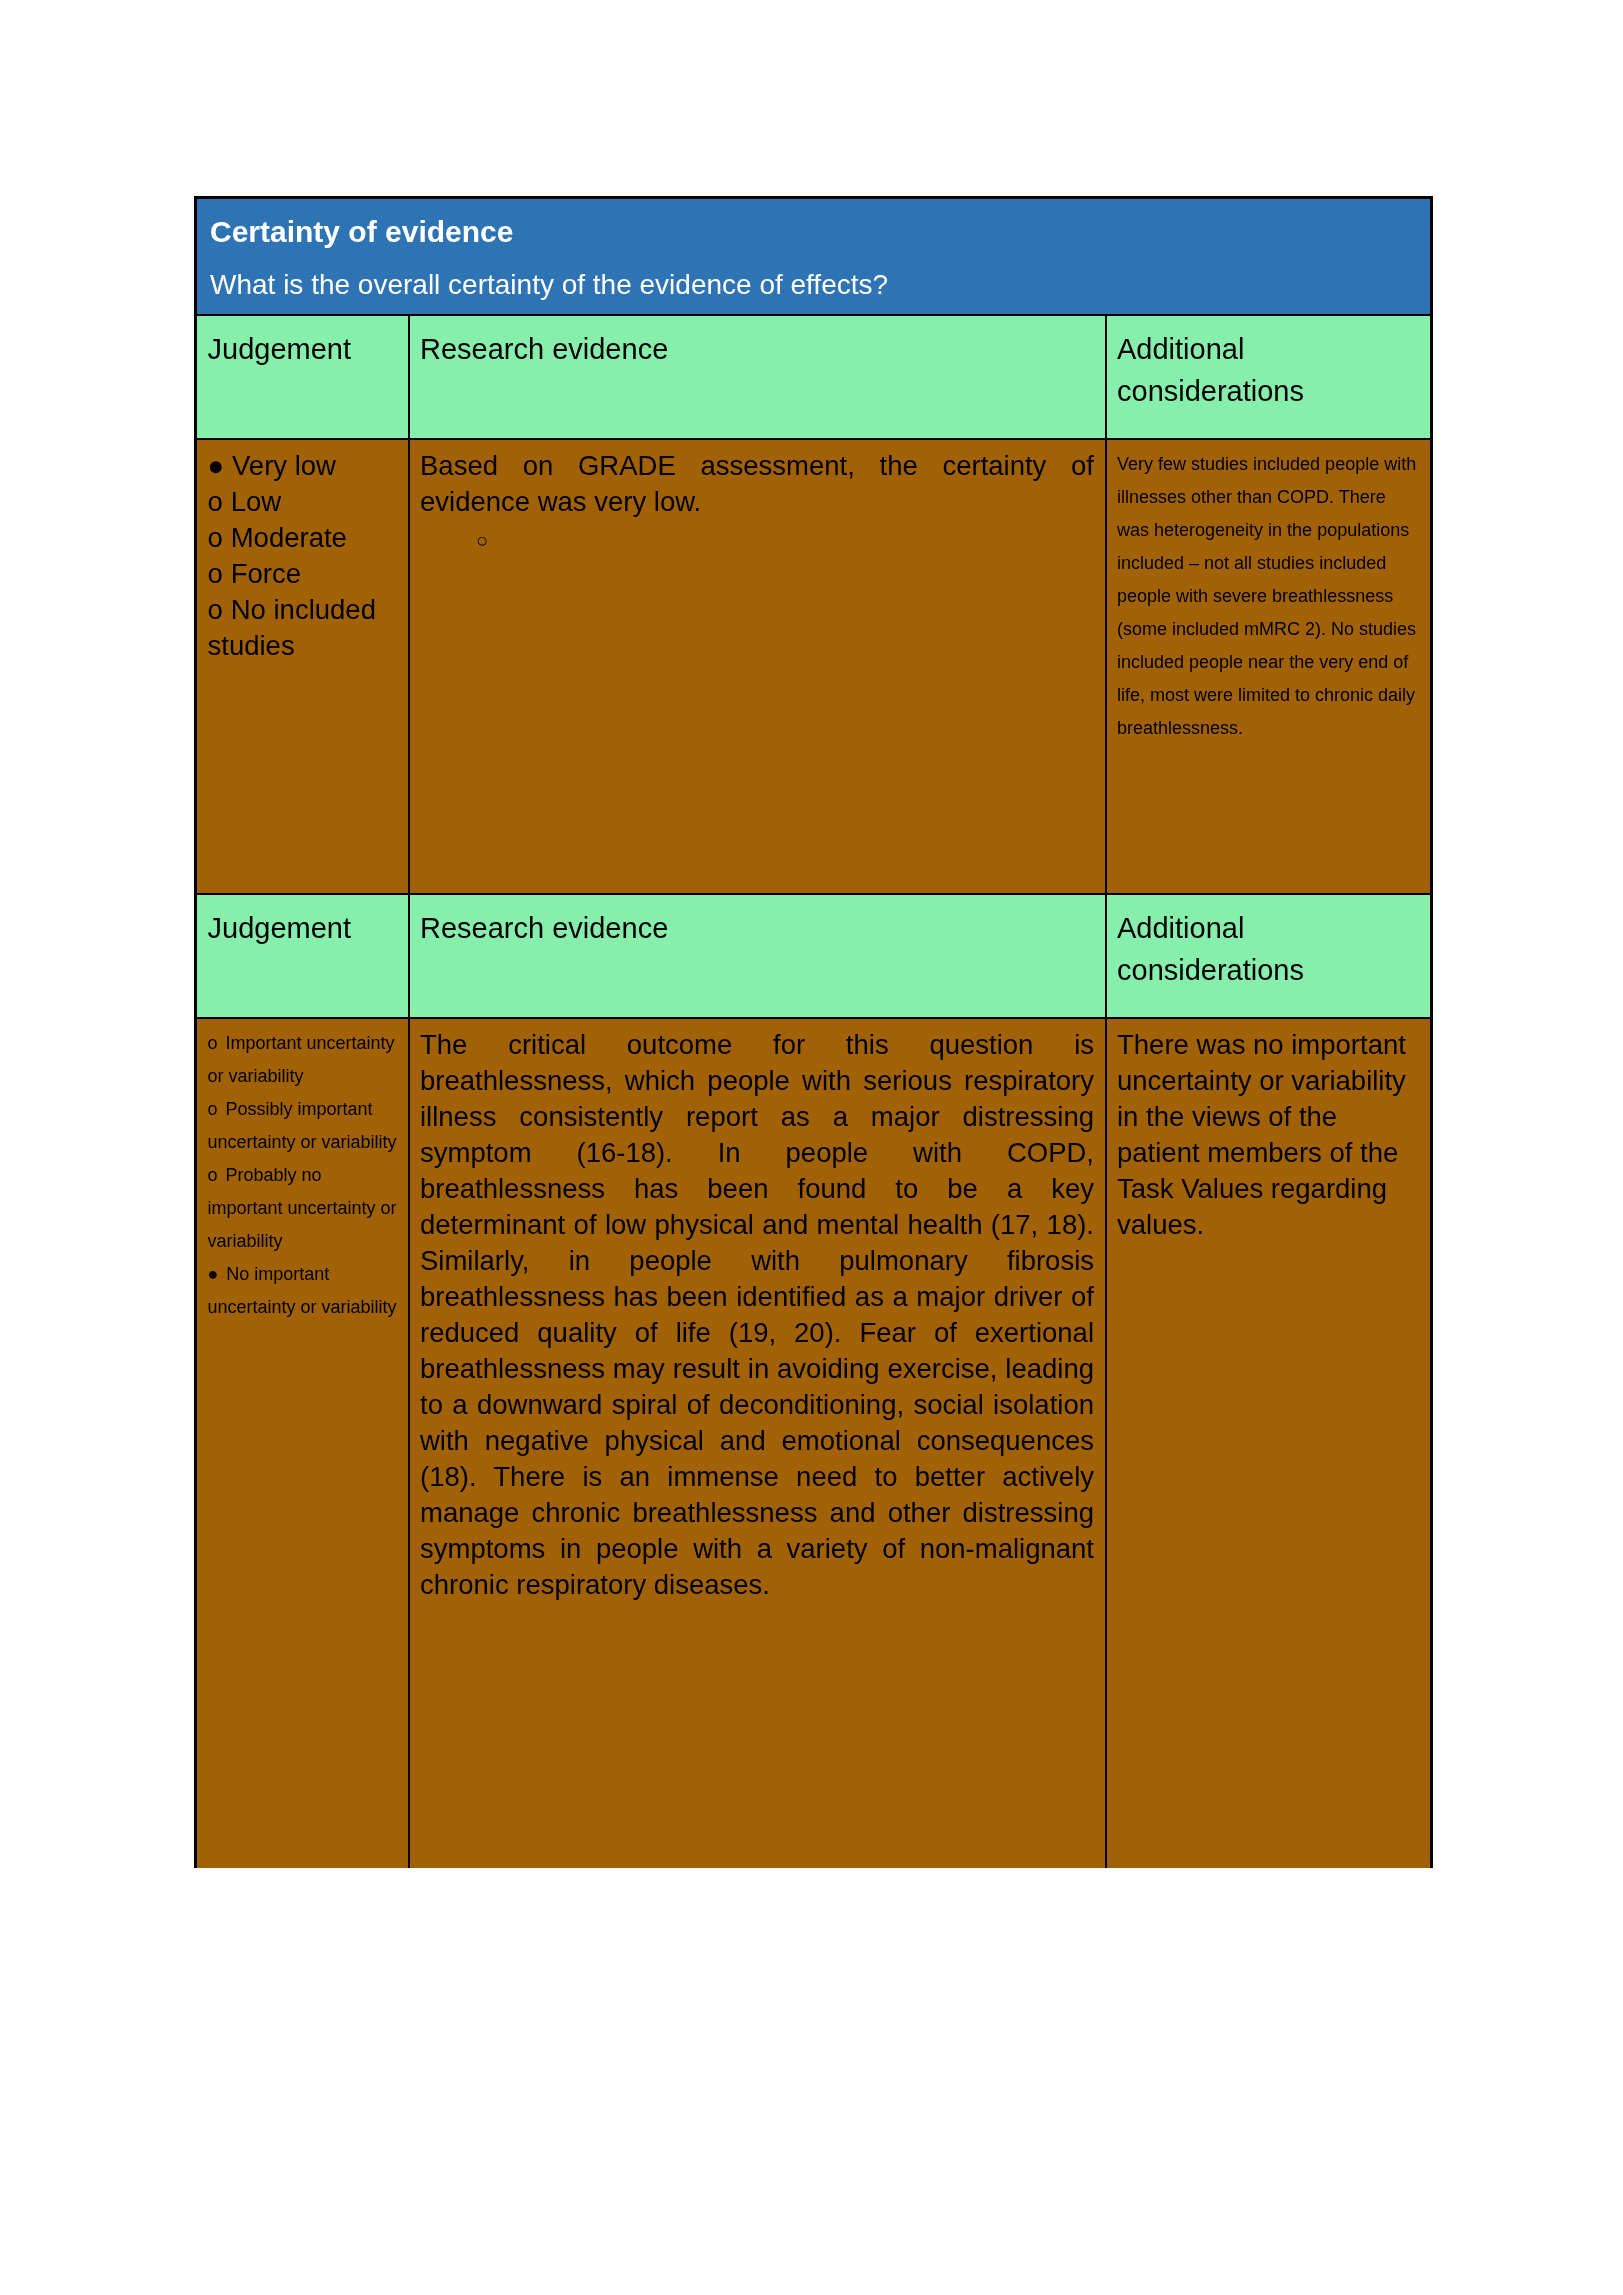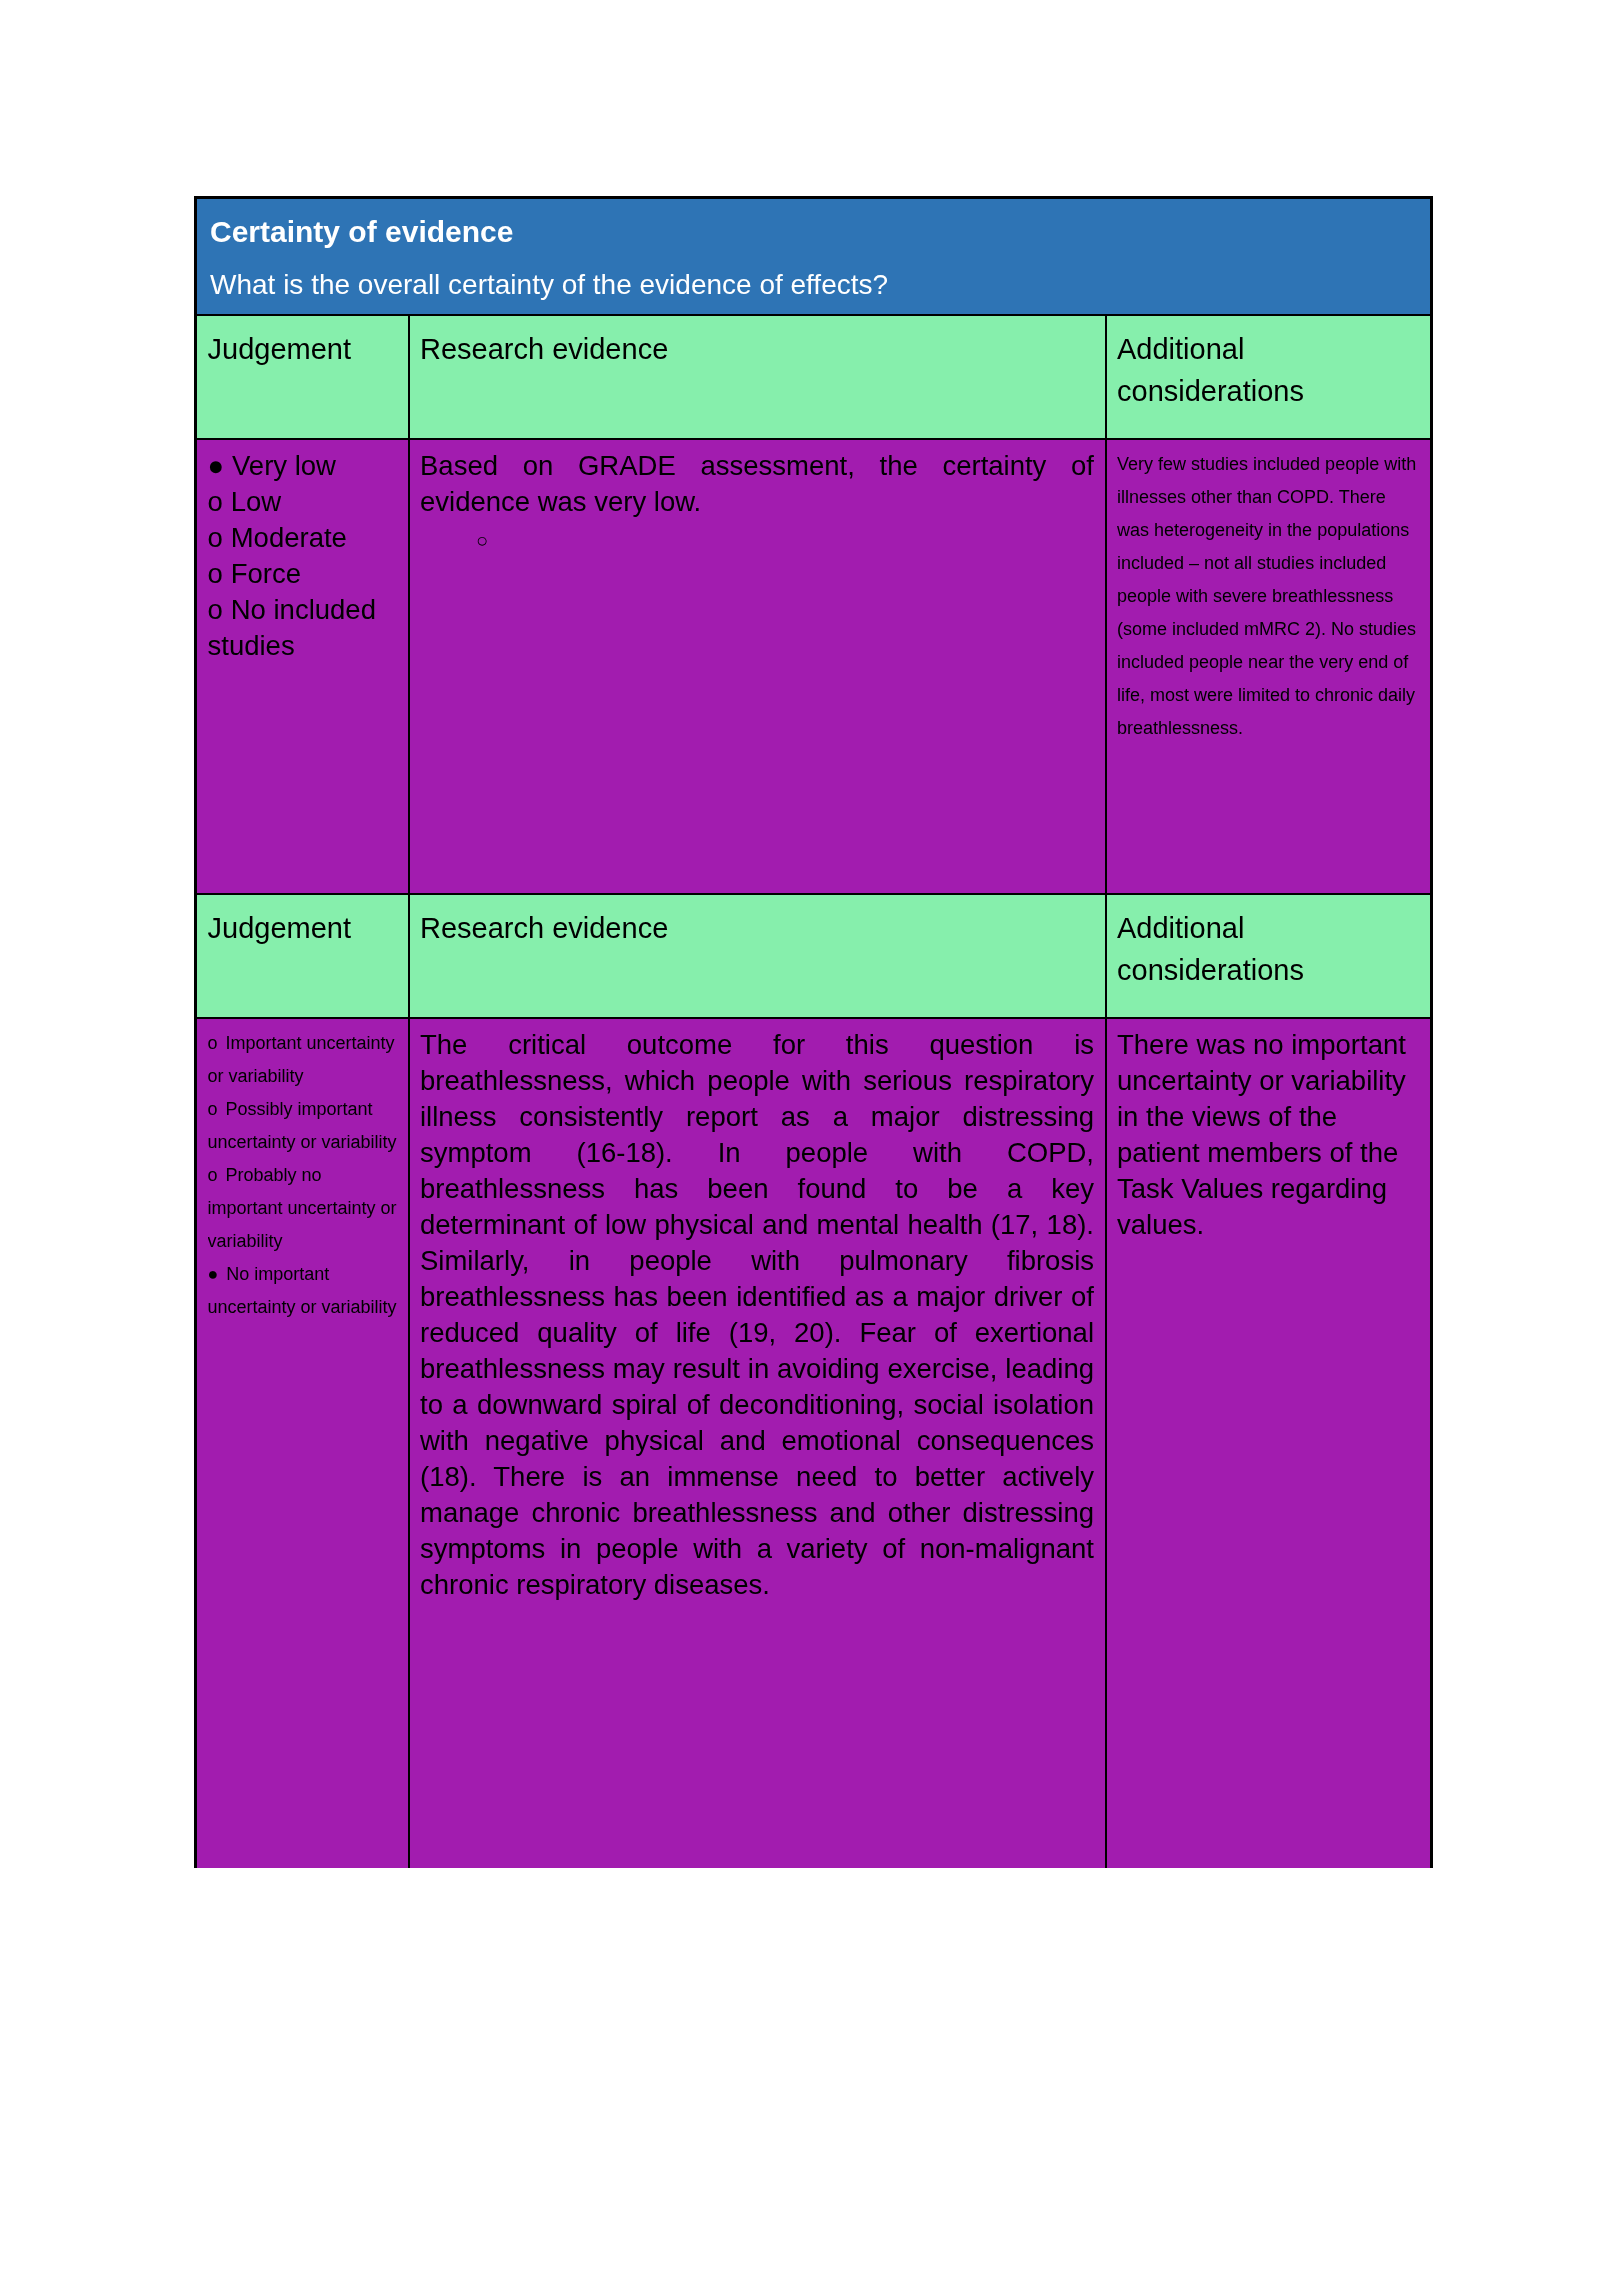--- a/index.html
+++ b/index.html
@@ -52,21 +52,21 @@
     margin-top: 19.6px;
   }
 
   td.head-cell {
     font-size: 29px;
     line-height: 42px;
     padding: 11.8px 10.5px;
     background: #86efac;
   }
 
-  td.body-cell { padding: 7.9px 10.5px; background: #a21caf; }
+  td.body-cell { padding: 7.9px 10.5px; background: #a16207; }
   .cin { overflow: hidden; }
   .cin-r1 { height: 435px; }
   .cin-r2 { height: 873px; }
 
   .txt-main {
     font-size: 27.5px;
     line-height: 36px;
   }
   .txt-form {
     font-family: Liberation Sans, sans-serif;

